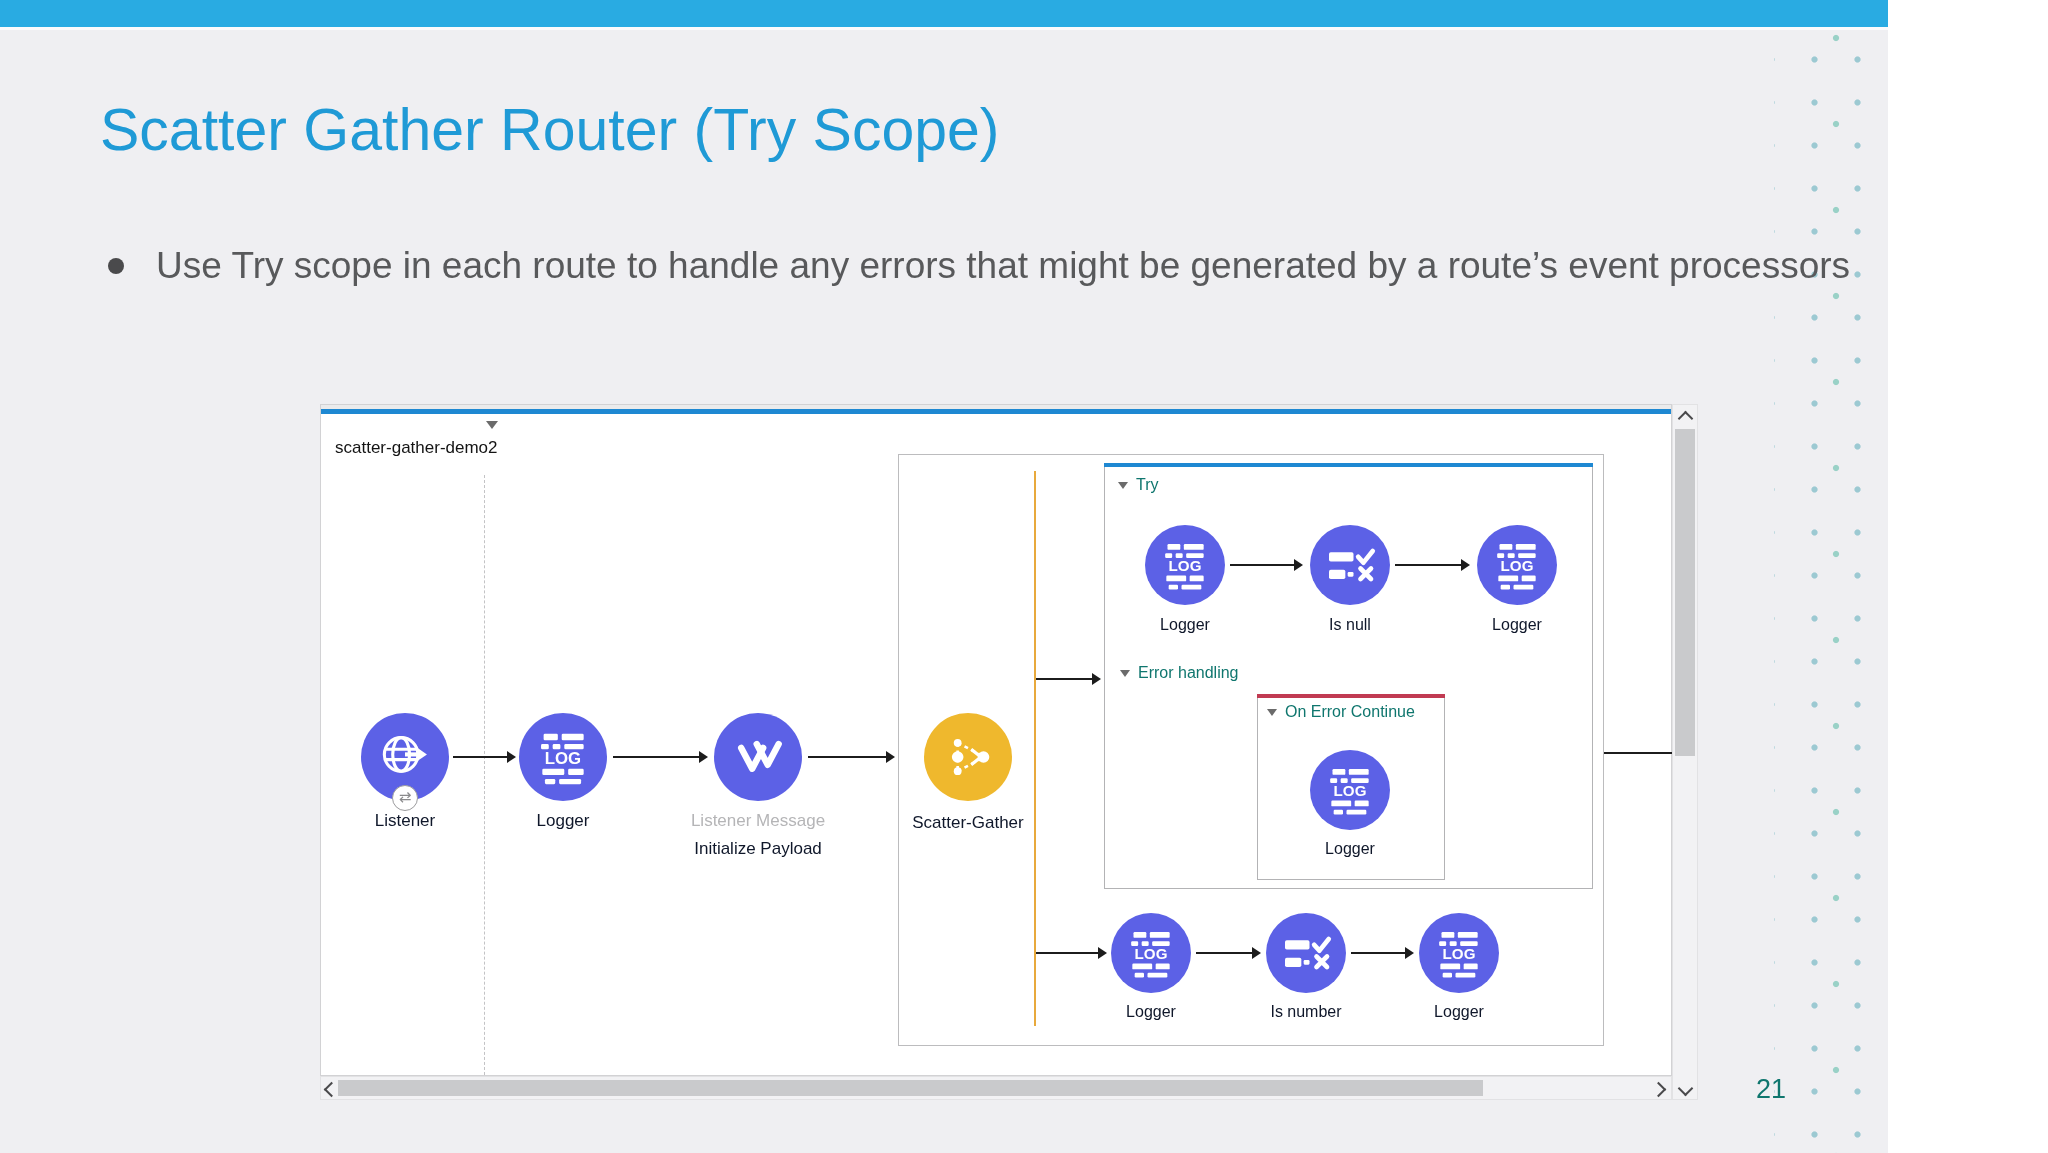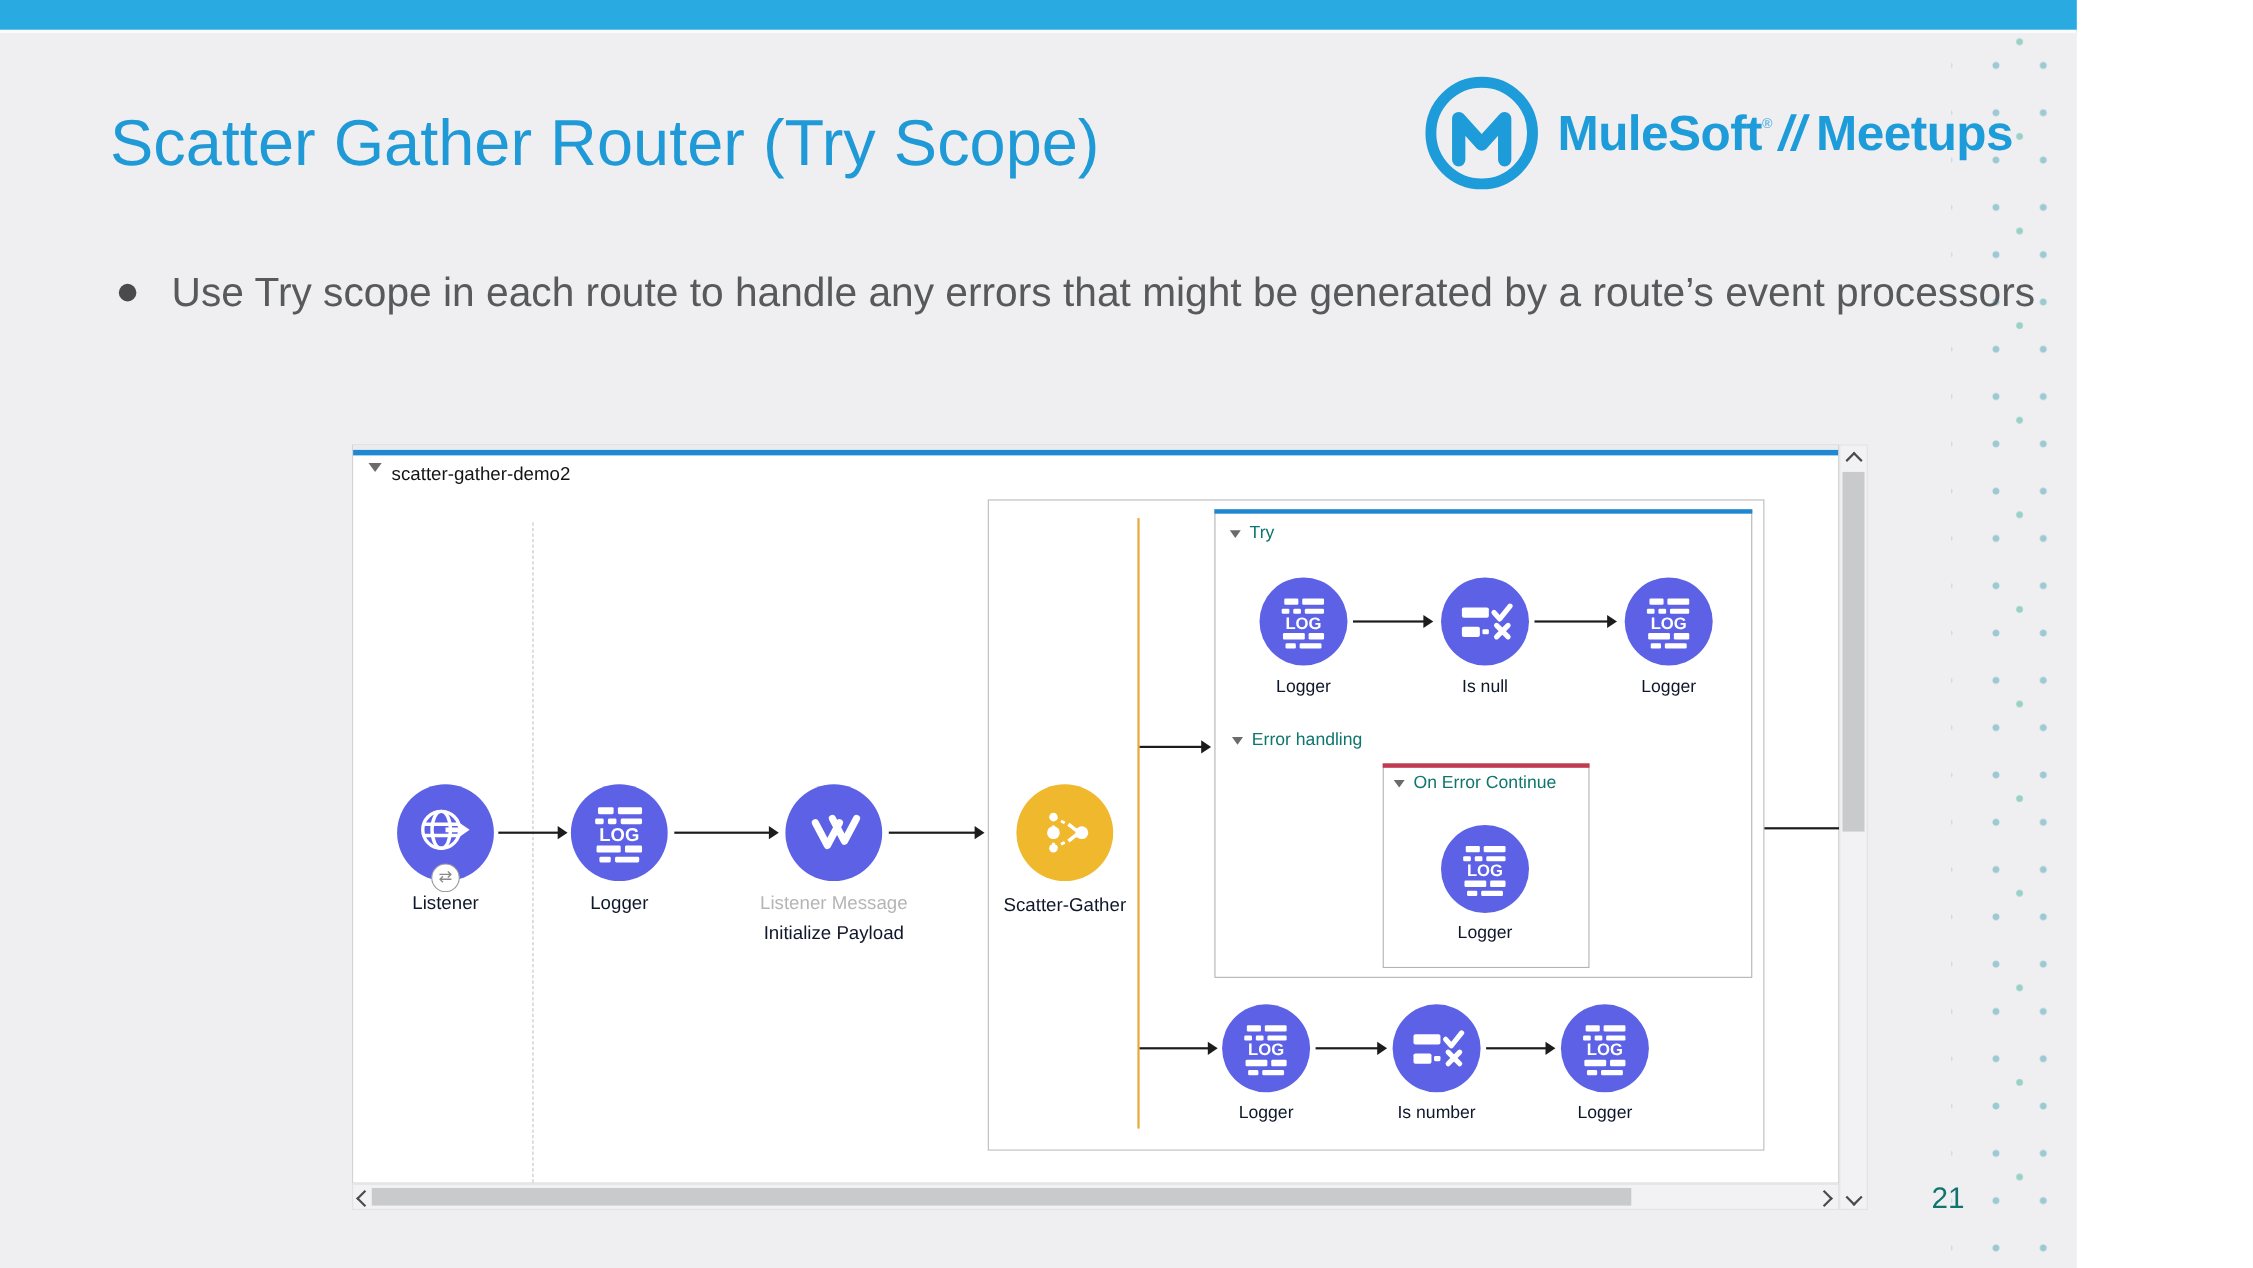--- a/index.html
+++ b/index.html
@@ -17,21 +17,21 @@
   .logo-text .sep{margin:0 10px 0 6px;font-style:italic;}
   .bullet-row{position:absolute;left:104px;top:240px;width:1810px;}
   .bullet-dot{position:absolute;left:4px;top:18px;width:16px;height:16px;border-radius:50%;background:#4A4A4C;}
   .bullet-text{margin-left:52px;width:1760px;font-size:37px;line-height:52px;color:#58595B;}
   
   .editor{position:absolute;left:320px;top:404px;width:1378px;height:696px;}
   .canvas{position:absolute;left:0;top:0;width:1352px;height:672px;background:#fff;
           border:1px solid #D2D2D4;box-sizing:border-box;}
   .tabstrip{position:absolute;left:0;top:0;width:100%;height:4px;background:#EBEBEC;}
   .bluebar{position:absolute;left:0;top:4px;width:100%;height:5px;background:#1E88D2;}
-  .flowlabel{position:absolute;left:14px;top:16px;font-size:17px;color:#141414;display:flex;align-items:flex-start;gap:9px;}
+  .flowlabel{position:absolute;left:14px;top:16px;font-size:17px;color:#141414;display:flex;align-items:flex-end;gap:9px;flex-direction:column;}
   .tri{width:0;height:0;border-left:6px solid transparent;border-right:6px solid transparent;border-top:8px solid #6B6B6B;display:inline-block;}
   .tri.small{border-left-width:5px;border-right-width:5px;border-top-width:7px;}
   .dash{position:absolute;left:163px;top:70px;height:600px;width:0;border-left:1px dashed #C3C3C5;}
   .circle{position:absolute;border-radius:50%;transform:translate(-50%,-50%);display:flex;align-items:center;justify-content:center;}
   .c88{width:88px;height:88px;} .c80{width:80px;height:80px;}
   .purple{background:#5C61E6;} .yellow{background:#EFB82D;}
   .c88 svg{width:62px;height:62px;} .c80 svg{width:56px;height:56px;}
   .nlabel{position:absolute;transform:translateX(-50%);font-size:17px;color:#0f172a;white-space:nowrap;}
   .nlabel.gray{color:#B5B5B7;} .nlabel.s16{font-size:16px;}
   .arrow{position:absolute;height:2px;background:#1C1C1C;}
@@ -60,32 +60,20 @@
 </head>
 <body>
 
 <div class="slide">
 
   <div class="topbar"></div>
   <div class="dots"></div>
 
   <div class="title">Scatter Gather Router (Try Scope)</div>
 
-  <div class="logo">
-    <svg width="110" height="110" viewBox="0 0 100 100">
-      <circle cx="50" cy="50" r="42" fill="none" stroke="#1E9CD9" stroke-width="9"></circle>
-      <path d="M31,72 L31,38 L50,59 L69,38 L69,72" fill="none" stroke="#1E9CD9" stroke-width="11" stroke-linecap="round" stroke-linejoin="round"></path>
-    </svg>
-    <div class="logo-text">
-      <span>MuleSoft</span>
-        <span class="reg">®</span>
-        <span class="sep">//</span>
-        <span>Meetups</span>
-    </div>
-  </div>
 
   <div class="bullet-row">
     <div class="bullet-dot"></div>
     <div class="bullet-text">Use Try scope in each route to handle any errors that might be generated by a route’s event processors</div>
   </div>
 
   <div class="editor">
     <div class="canvas">
       <div class="tabstrip"></div>
       <div class="bluebar"></div>

